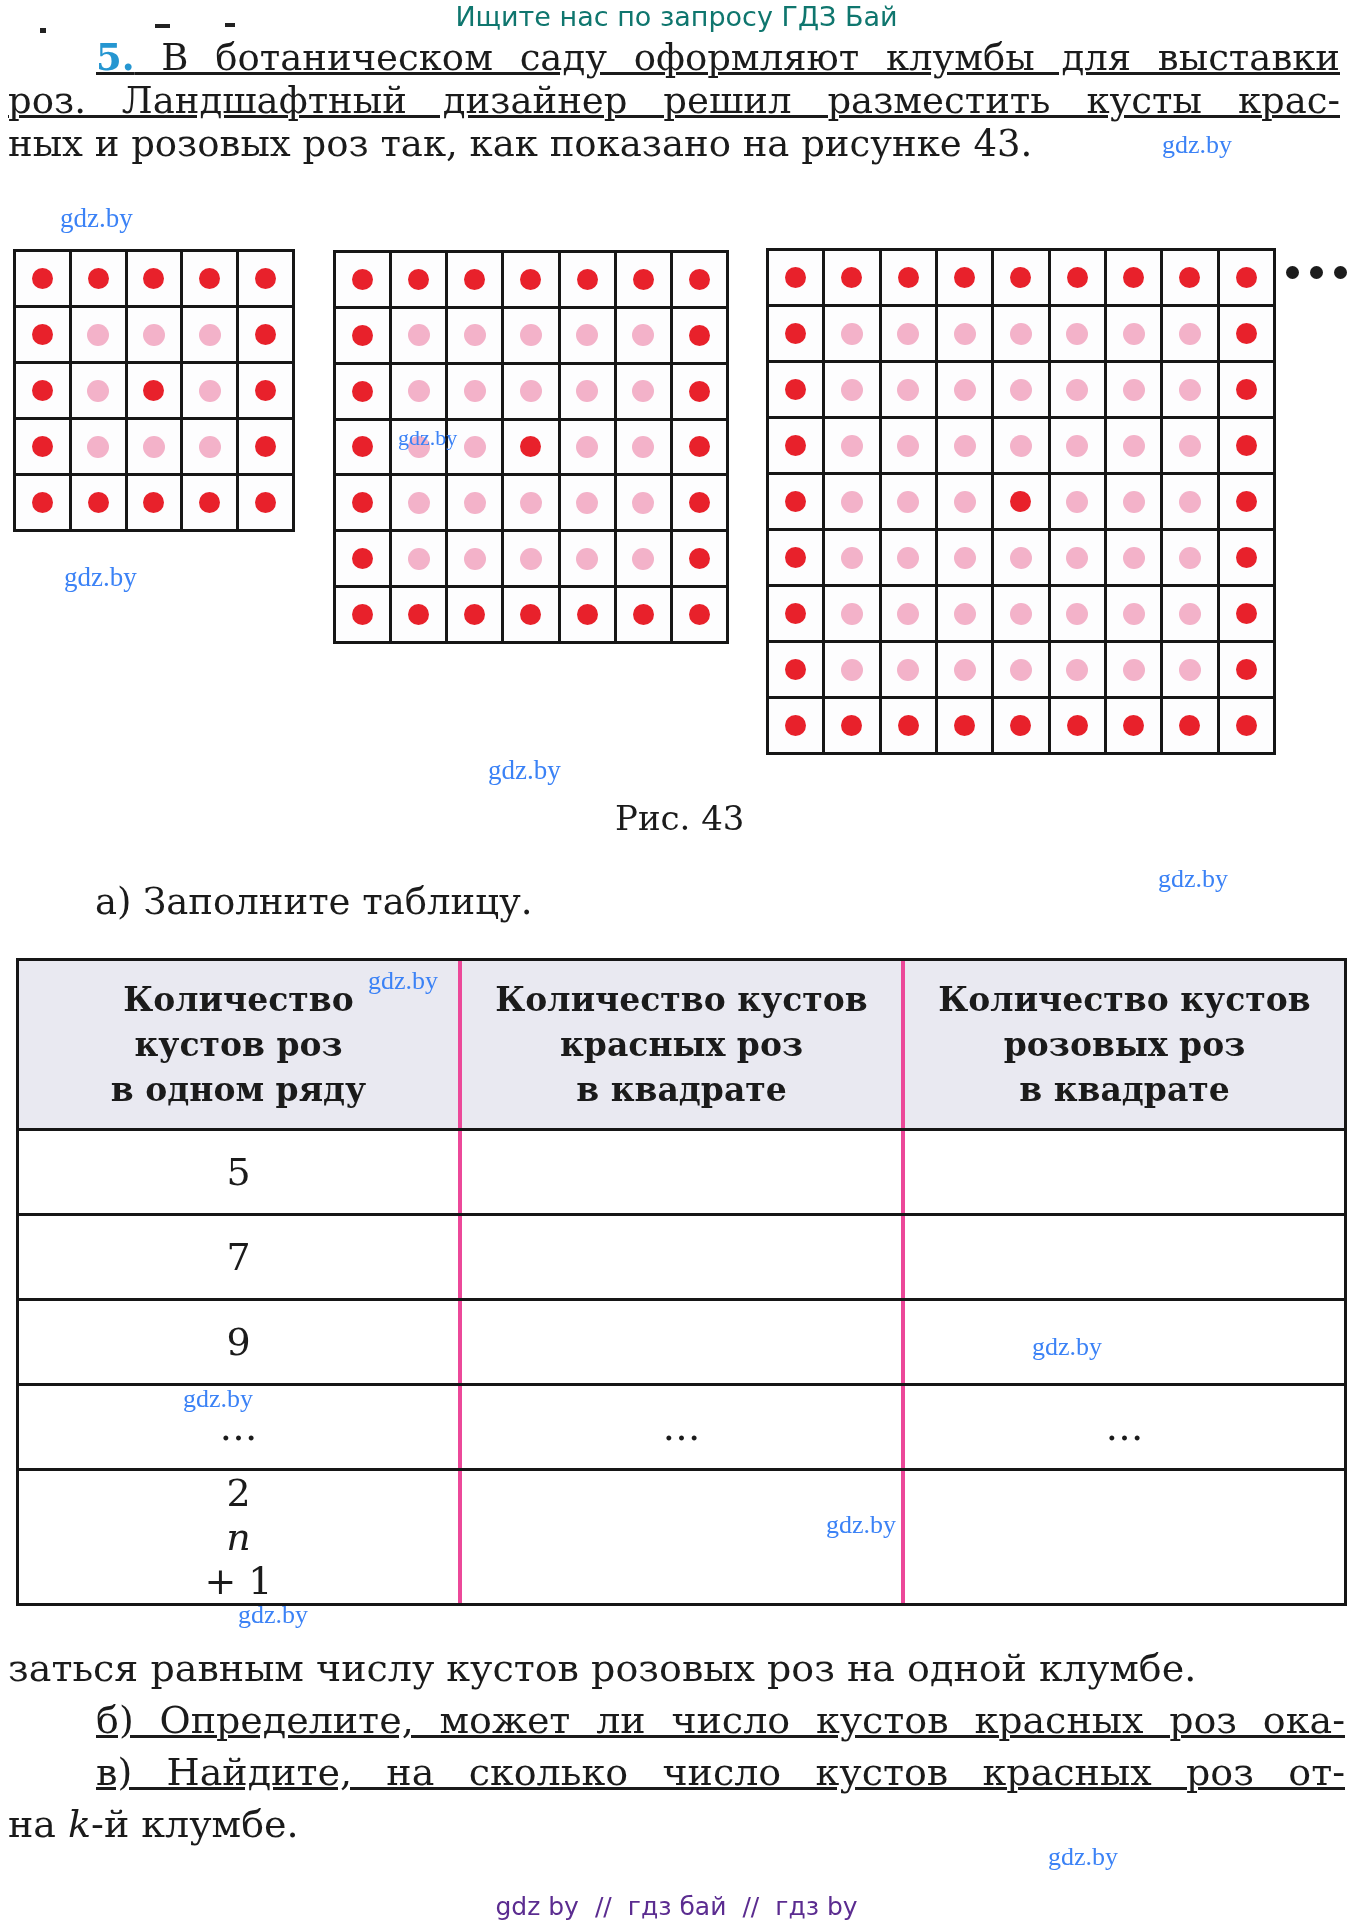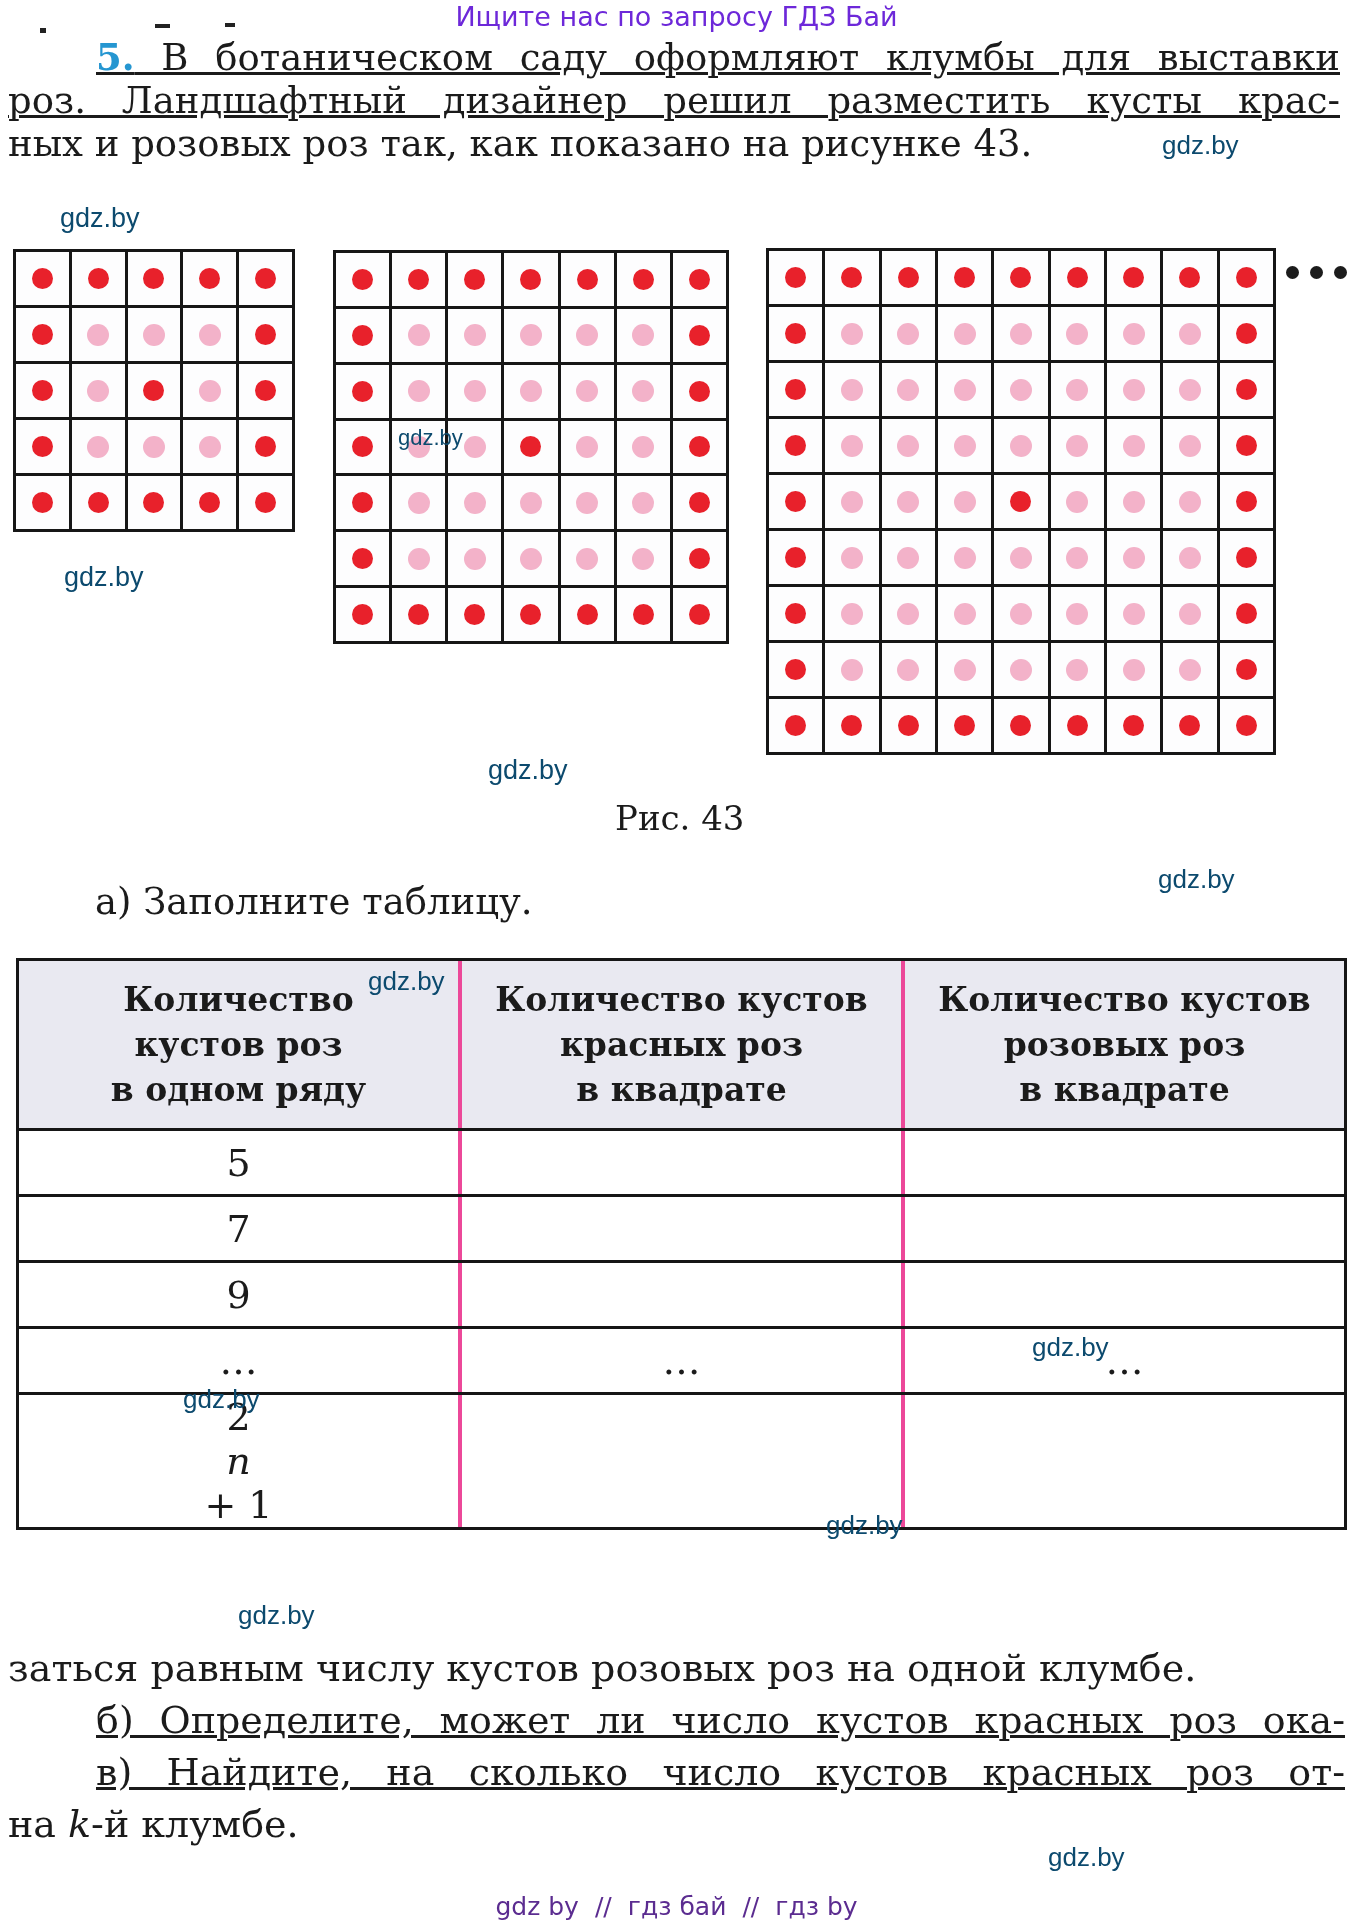--- a/index.html
+++ b/index.html
@@ -2,55 +2,55 @@
 <html><head>
 <meta charset="utf-8">
 <style>
   html,body{margin:0;padding:0;background:#ffffff;}
   .page{position:relative;width:1353px;height:1929px;background:#ffffff;overflow:hidden;
         font-family:"DejaVu Serif","Liberation Serif",serif;color:#1b1b1b;}
 
   
   .banner{position:absolute;top:1px;left:0;width:100%;text-align:center;
           font-family:"DejaVu Sans","Liberation Sans",sans-serif;
-          font-size:27px;color:#6d28d9;}
+          font-size:27px;color:#0f766e;}
 
   
   .artifact{position:absolute;background:#222;}
 
   
   .para{position:absolute;left:8px;width:1332px;}
   .para .tl{line-height:43px;font-size:37px;}
   .para2 .tl{line-height:52px;font-size:38px;}
   .tl.jl{text-align:justify;text-align-last:justify;text-decoration:underline;}
   .tl.ind{padding-left:88px;}
   .seg-num{color:#2596d1;font-weight:bold;}
   .seg-it{font-style:italic;}
 
   
-  .wm{position:absolute;font-family:Liberation Sans, sans-serif;
-      color:#0c4a6e;font-size:26px;z-index:30;white-space:nowrap;}
+  .wm{position:absolute;font-family:Liberation Serif, serif;
+      color:#3b82f6;font-size:26px;z-index:30;white-space:nowrap;}
 
   
   .rosegrid{position:absolute;display:grid;border:3px solid #161616;background:#161616;
             gap:3px;box-sizing:border-box;z-index:10;}
   .rosegrid .cell{background:#fdfdfe;display:flex;align-items:center;justify-content:center;}
   .dot{border-radius:50%;width:22px;height:22px;}
   .dot.red{background:#e8212b;width:21px;height:21px;}
   .dot.pink{background:#f3b2c9;}
 
   .cdots{position:absolute;display:flex;gap:11px;}
   .cdots span{width:13px;height:13px;border-radius:50%;background:#1c1c1c;}
 
   .caption{position:absolute;font-size:34px;}
 
   .task-a{position:absolute;font-size:37px;margin-top:12px;}
 
   
-  .rtable{position:absolute;left:16px;top:958px;width:1331px;height:572px;
+  .rtable{position:absolute;left:16px;top:958px;width:1331px;height:648px;
           border:3px solid #161616;box-sizing:border-box;display:flex;flex-direction:column;}
   .trow{display:flex;flex:1;border-top:3px solid #161616;}
   .trow.thead{flex:0 0 167px;border-top:none;background:#e9e9f1;}
   .tcell{flex:1 1 33.3%;display:flex;align-items:center;justify-content:center;
          flex-direction:column;border-left:4px solid #ec4899;position:relative;}
   .tcell:first-child{border-left:none;}
   .thead .tcell{font-weight:bold;font-size:33px;line-height:45px;text-align:center;}
   .tbodyrow .tcell{font-size:38px;}
   .tcell i{font-style:italic;font-weight:normal;}
 

